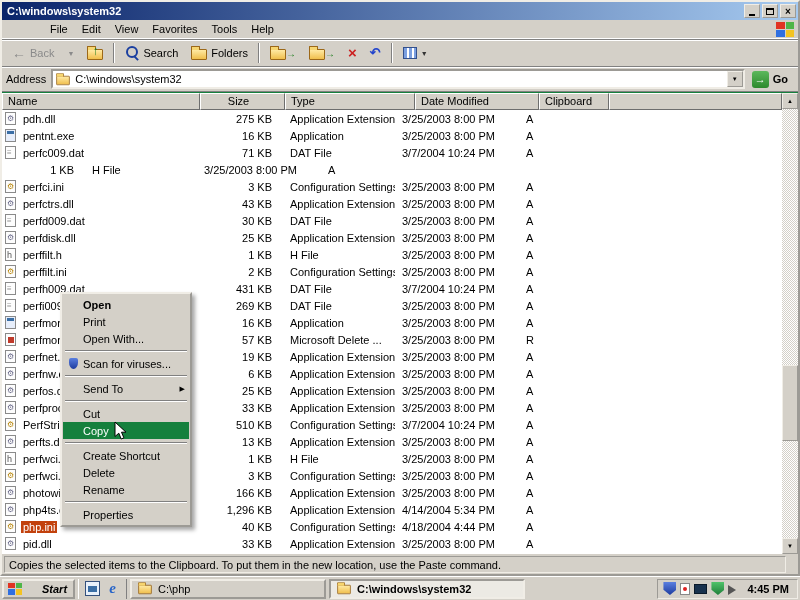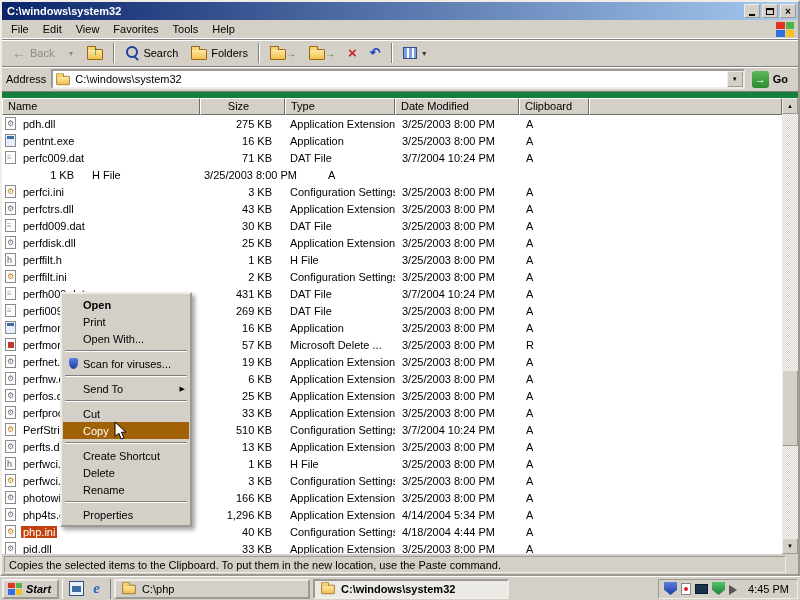--- a/index.html
+++ b/index.html
@@ -14,21 +14,21 @@
               display:flex; align-items:center; padding:0 2px 0 5px; flex:none; }
   .title-text { color:#fff; font-weight:bold; flex:1; white-space:nowrap; overflow:hidden; }
   .caption-buttons { display:flex; gap:2px; }
   .cap-btn { width:16px; height:14px; background:#d4d0c8; border:1px outset #f0ede6;
              display:flex; align-items:center; justify-content:center; font-size:10px; font-weight:bold; color:#000; cursor:default; }
   .glyph-min { width:6px; height:2px; background:#000; margin-top:7px; }
   .glyph-max { width:8px; height:7px; border:1px solid #000; border-top-width:2px; }
 
   .menubar { height:19px; display:flex; align-items:center; padding:0 2px; flex:none;
              border-bottom:1px solid #fff; }
-  .menu-items { flex:1; display:flex; }
+  .menu-items { flex:1; display:flex;margin-left:39px; }
   .menu-top-item { padding:2px 7px; cursor:default; }
   .winlogo { width:18px; height:15px; display:grid; grid-template:1fr 1fr / 1fr 1fr; gap:1px; margin-right:2px; }
   .winlogo i { display:block; }
   .winlogo i:nth-child(1){background:#e13322}.winlogo i:nth-child(2){background:#4fb548}
   .winlogo i:nth-child(3){background:#2f6fe0}.winlogo i:nth-child(4){background:#f3c321}
 
   .toolbar { height:28px; display:flex; align-items:center; padding:0 4px; gap:1px; flex:none;
              border-top:1px solid #808080; border-bottom:1px solid #808080; box-shadow:inset 0 1px 0 #fff; }
   .tb-btn { display:flex; align-items:center; gap:4px; padding:3px 5px; height:24px; border:1px solid transparent; cursor:default; }
   .tb-btn.disabled { color:#8a8a8a; }
@@ -57,27 +57,27 @@
                 border-bottom:1px solid #808080; box-shadow:inset 0 1px 0 #fff; }
   .addr-combo { flex:1; height:20px; background:#fff; border:2px inset #f0ede6; display:flex; align-items:center; padding-left:2px; }
   .addr-text { flex:1; padding-left:4px; white-space:nowrap; }
   .addr-dd { width:16px; height:16px; background:#d4d0c8; border:1px outset #f0ede6;
              display:flex; align-items:center; justify-content:center; font-size:6px; color:#000; }
   .go-btn { display:flex; align-items:center; gap:4px; padding:0 6px 0 2px; font-weight:bold; }
   .go-icon { width:17px; height:17px; background:linear-gradient(#5cb85c,#2d8a2d); border-radius:3px;
              color:#fff; font-weight:bold; display:flex; align-items:center; justify-content:center; font-size:11px; }
 
   
-  .listview { flex:1; background:#fff; position:relative; overflow:hidden; border-top:6px solid #15803d; }
+  .listview { flex:1; background:#fff; position:relative; overflow:hidden; border-top:1px solid #15803d; }
   .lv-content { margin-right:16px; }
   .lv-header { display:flex; height:17px; }
   .hcell { background:#d4d0c8; border:1px solid; border-color:#fff #6e6e6e #6e6e6e #fff; padding:1px 5px 0 5px;
            white-space:nowrap; overflow:hidden; cursor:default; }
   .h-name { width:198px; } .h-size { width:85px; text-align:center; padding-right:13px; }
-  .h-type { width:110px; } .h-date { width:124px; } .h-attr { width:70px; } .h-fill { flex:1; }
+  .h-type { width:130px; } .h-date { width:124px; } .h-attr { width:70px; } .h-fill { flex:1; }
 
   .frow { display:flex; height:17px; align-items:center; white-space:nowrap; cursor:default; }
   .cell { overflow:hidden; flex:none; }
   .c-name { width:198px; display:flex; align-items:center; padding-left:3px;text-align:center; }
   .c-size { width:85px; text-align:right; padding-right:13px; }
   .c-type { width:110px; padding-left:5px; }
   .c-date { width:124px; padding-left:7px; }
   .c-attr { width:70px; padding-left:7px; }
   .fname { padding:0 2px; }
   .fname.sel { background:#c2410c; color:#fff; }
@@ -105,36 +105,36 @@
   .sb-thumb { position:absolute; left:0; top:272px; width:16px; height:76px; background:#d4d0c8; border:1px outset #f0ede6; }
 
   .statusbar { height:20px; flex:none; display:flex; align-items:stretch; padding:2px 12px 1px 2px; }
   .status-panel { flex:1; border:1px inset #f0ede6; display:flex; align-items:center; padding-left:4px; white-space:nowrap; overflow:hidden; }
 
   
   #context-menu { position:absolute; left:60px; top:292px; width:132px; background:#d4d0c8;
                   border:2px outset #f0ede6; padding:2px 1px; z-index:10; box-shadow:3px 3px 4px rgba(0,0,0,.35); }
   .menu-item { height:17px; display:flex; align-items:center; cursor:default; }
   .menu-item.bold .mi-label { font-weight:bold; }
-  .menu-item.hl { background:#a16207; color:#fff; }
+  .menu-item.hl { background:#15803d; color:#fff; }
   .menu-item.sep { height:0; border-top:1px solid #808080; border-bottom:1px solid #fff; margin:3px 2px; }
   .mi-icon { width:20px; flex:none; display:flex; align-items:center; justify-content:center; }
   .mi-icon[data-icon="antivirus-shield"]::after { content:""; width:9px; height:11px;
       background:linear-gradient(#5a7fe0,#1d3b9e); border-radius:2px 2px 50% 50% / 2px 2px 60% 60%; }
   .mi-label { flex:1; }
   .mi-arrow { width:12px; font-size:7px; text-align:right; padding-right:4px; visibility:hidden; }
   .mi-arrow.show { visibility:visible; }
 
   
   #cursor { position:absolute; left:114px; top:421px; z-index:20; pointer-events:none; }
 
   
   #taskbar { position:absolute; left:0; top:576px; width:800px; height:24px; background:#d4d0c8;
              border-top:1px solid #fff; display:flex; align-items:center; padding:0 2px; gap:3px; }
-  .start-btn { display:flex; align-items:center; gap:4px; height:20px; padding:0 6px 0 4px;
+  .start-btn { display:flex; align-items:center; gap:20px; height:20px; padding:0 6px 0 4px;
                background:#d4d0c8; border:2px outset #f0ede6; font-weight:bold; font-style:italic; }
   .start-flag { width:14px; height:12px; display:grid; grid-template:1fr 1fr / 1fr 1fr; gap:1px; }
   .start-flag i { display:block; }
   .start-flag i:nth-child(1){background:#e13322}.start-flag i:nth-child(2){background:#4fb548}
   .start-flag i:nth-child(3){background:#2f6fe0}.start-flag i:nth-child(4){background:#f3c321}
   .ql { display:flex; align-items:center; gap:5px; padding:0 6px; height:20px;
         border-left:1px solid #fff; border-right:1px solid #808080; }
   .ql-ic { width:15px; height:15px; position:relative; display:flex; align-items:center; justify-content:center; }
   .ql-ic[data-icon="show-desktop"] { background:#e8f0fa; border:1px solid #34507c; }
   .ql-ic[data-icon="show-desktop"]::after { content:""; width:9px; height:6px; background:#3a6ea5; }
@@ -148,21 +148,21 @@
   .tray-ic { width:13px; height:13px; position:relative; flex:none; }
   .tray-ic[data-icon="security-shield"] { background:linear-gradient(#5a7fe0,#1d3b9e);
       clip-path:polygon(0 0,100% 0,100% 60%,50% 100%,0 60%); }
   .tray-ic[data-icon="alert-document"] { width:10px; height:12px; background:#fff; border:1px solid #888; }
   .tray-ic[data-icon="alert-document"]::after { content:""; position:absolute; left:2px; top:3px; width:4px; height:4px;
       border-radius:50%; background:#d22; }
   .tray-ic[data-icon="display"] { height:10px; margin-top:1px; background:#18324e; border:1px solid #0a1a2a; }
   .tray-ic[data-icon="antivirus"] { background:linear-gradient(#4fc36a,#1f7e3a);
       clip-path:polygon(0 0,100% 0,100% 60%,50% 100%,0 60%); }
   .tray-ic[data-icon="volume"] { width:0; height:0; border:5px solid transparent; border-left:8px solid #555; margin-top:2px; }
-  .tray-time { padding-left:2px; white-space:nowrap; }
+  .tray-time { padding-left:2px; white-space:nowrap;font-weight:bold; }
 </style>
 </head>
 <body>
 
 <div id="screen">
 
   <div id="window">
 
     <div class="titlebar">
       <span class="title-text">C:\windows\system32</span>

